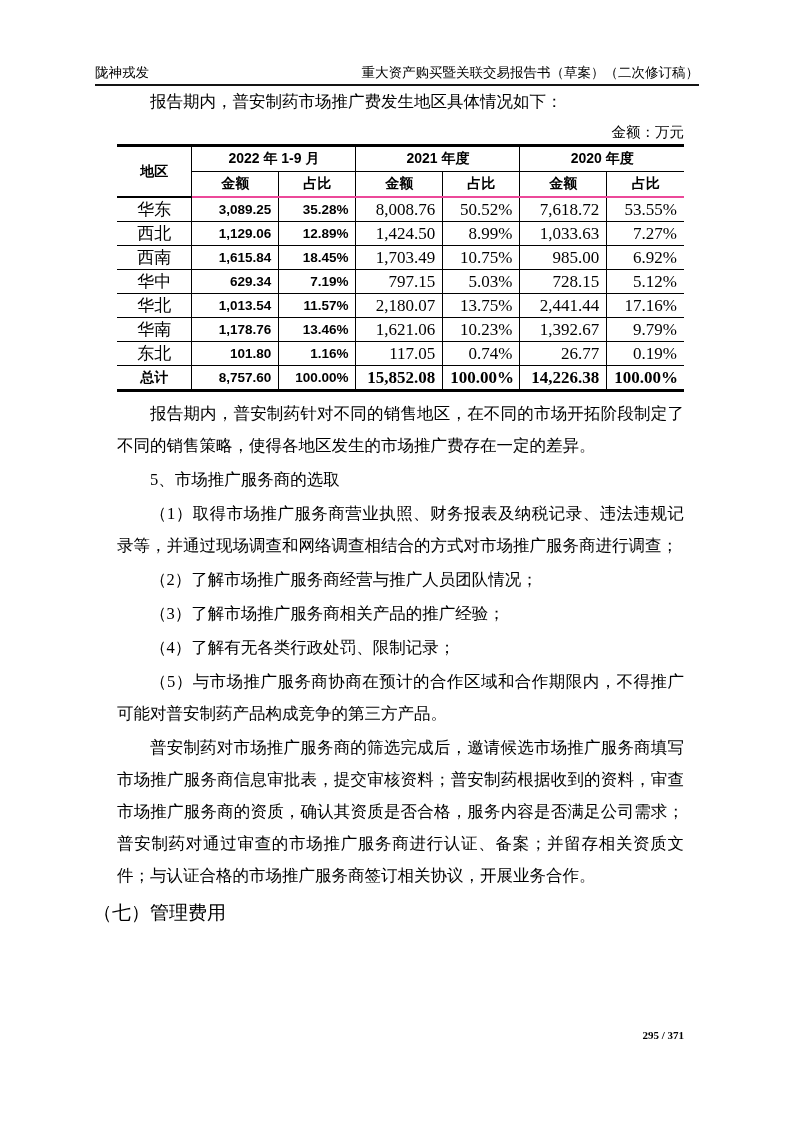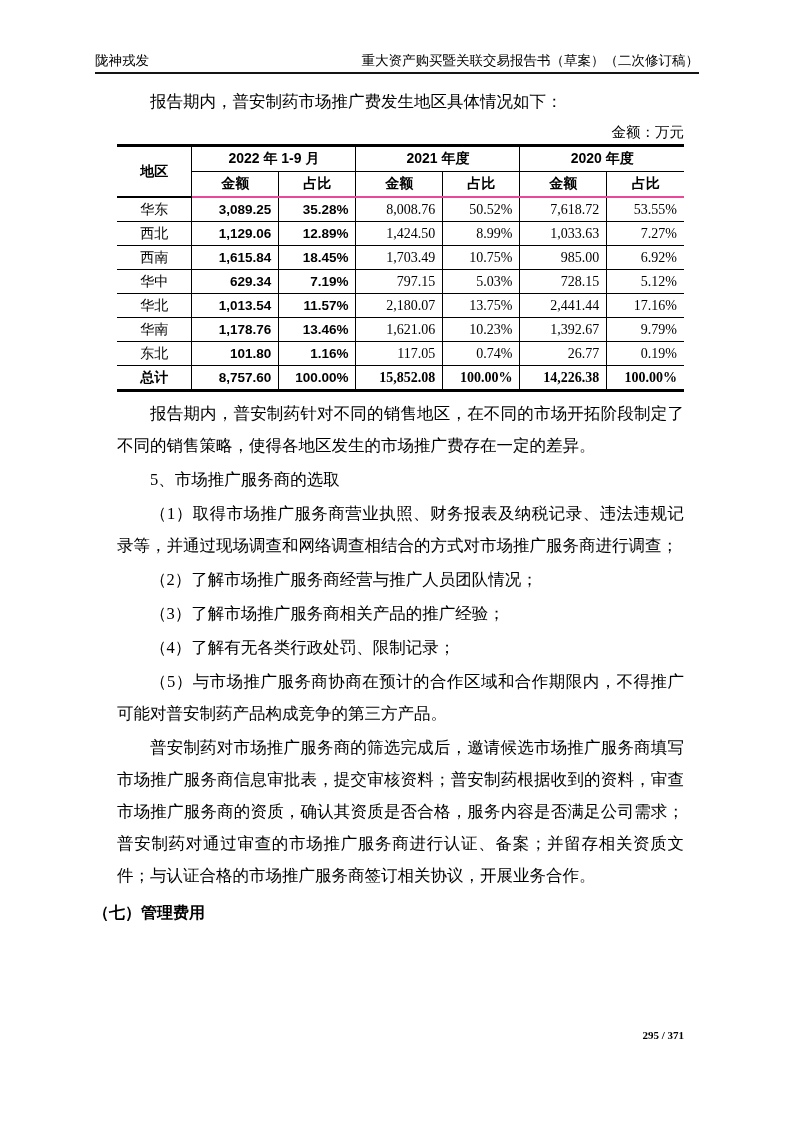--- a/index.html
+++ b/index.html
@@ -3,21 +3,21 @@
 <meta charset="utf-8">
 <style>
   html,body { margin:0; padding:0; background:#ffffff; }
   .page {
     position:relative; width:793px; height:1122px; margin:0 auto;
     background:#ffffff; color:#000; overflow:hidden;
     font-family:"Liberation Serif", serif;
   }
   
   .doc-header {
-    position:absolute; top:52px; left:95px; right:94px;
+    position:absolute; top:64px; left:95px; right:94px;
     display:flex; justify-content:space-between; align-items:flex-end;
     border-bottom:2px solid #141414; padding-bottom:2px;
     font-size:13.5px; line-height:18px;
   }
   
   .content { position:absolute; top:86px; left:117px; width:567px; }
   p.body {
     font-size:16.5px; line-height:32px; text-indent:2em;
     margin:0 0 2px 0; text-align:justify; text-justify:inter-ideograph;
   }
@@ -33,32 +33,32 @@
   .region-table col.c-pct    { width:13.6%; }
   .region-table th, .region-table td { border:1px solid #000; }
   .region-table th:first-child, .region-table td:first-child { border-left:none; }
   .region-table th:last-child,  .region-table td:last-child  { border-right:none; }
   .region-table th {
     font-family:"Liberation Sans", sans-serif; font-weight:bold;
     font-size:14px; height:24px; text-align:center; padding:0 2px;
   }
   .region-table thead tr.sub th { border-bottom:2px solid #ec4899; }
   .region-table th.region-head  { border-bottom:2px solid #000; }
-  .region-table td { height:23px; font-size:14px; padding:0 7px;font-family:Liberation Serif, serif; }
+  .region-table td { height:23px; font-size:17px; padding:0 7px;font-family:Liberation Serif, serif; }
   .region-table td.region { text-align:center; padding:0 2px; }
   .region-table td.num { text-align:right; }
   .region-table td.b {
     font-family:"Liberation Sans", sans-serif; font-weight:bold; font-size:13.5px;
   }
   .region-table tr.total td { font-weight:bold; }
   .region-table tr.total td.region { font-family:"Liberation Sans", sans-serif; font-size:14px; }
   
   .section-heading {
-    font-family:"Liberation Sans", sans-serif; font-weight:bold;
-    font-size:16px; line-height:26px; margin:8px 0 0 -24px;
+    font-family:"Liberation Sans", sans-serif; font-weight:normal;
+    font-size:19px; line-height:26px; margin:8px 0 0 -24px;
   }
   .page-footer {
     position:absolute; top:1029px; right:109px;
     font-size:11px; font-weight:bold; font-family:"Liberation Serif", serif;
   }
 </style>
 </head>
 <body>
 
 <div class="page">

